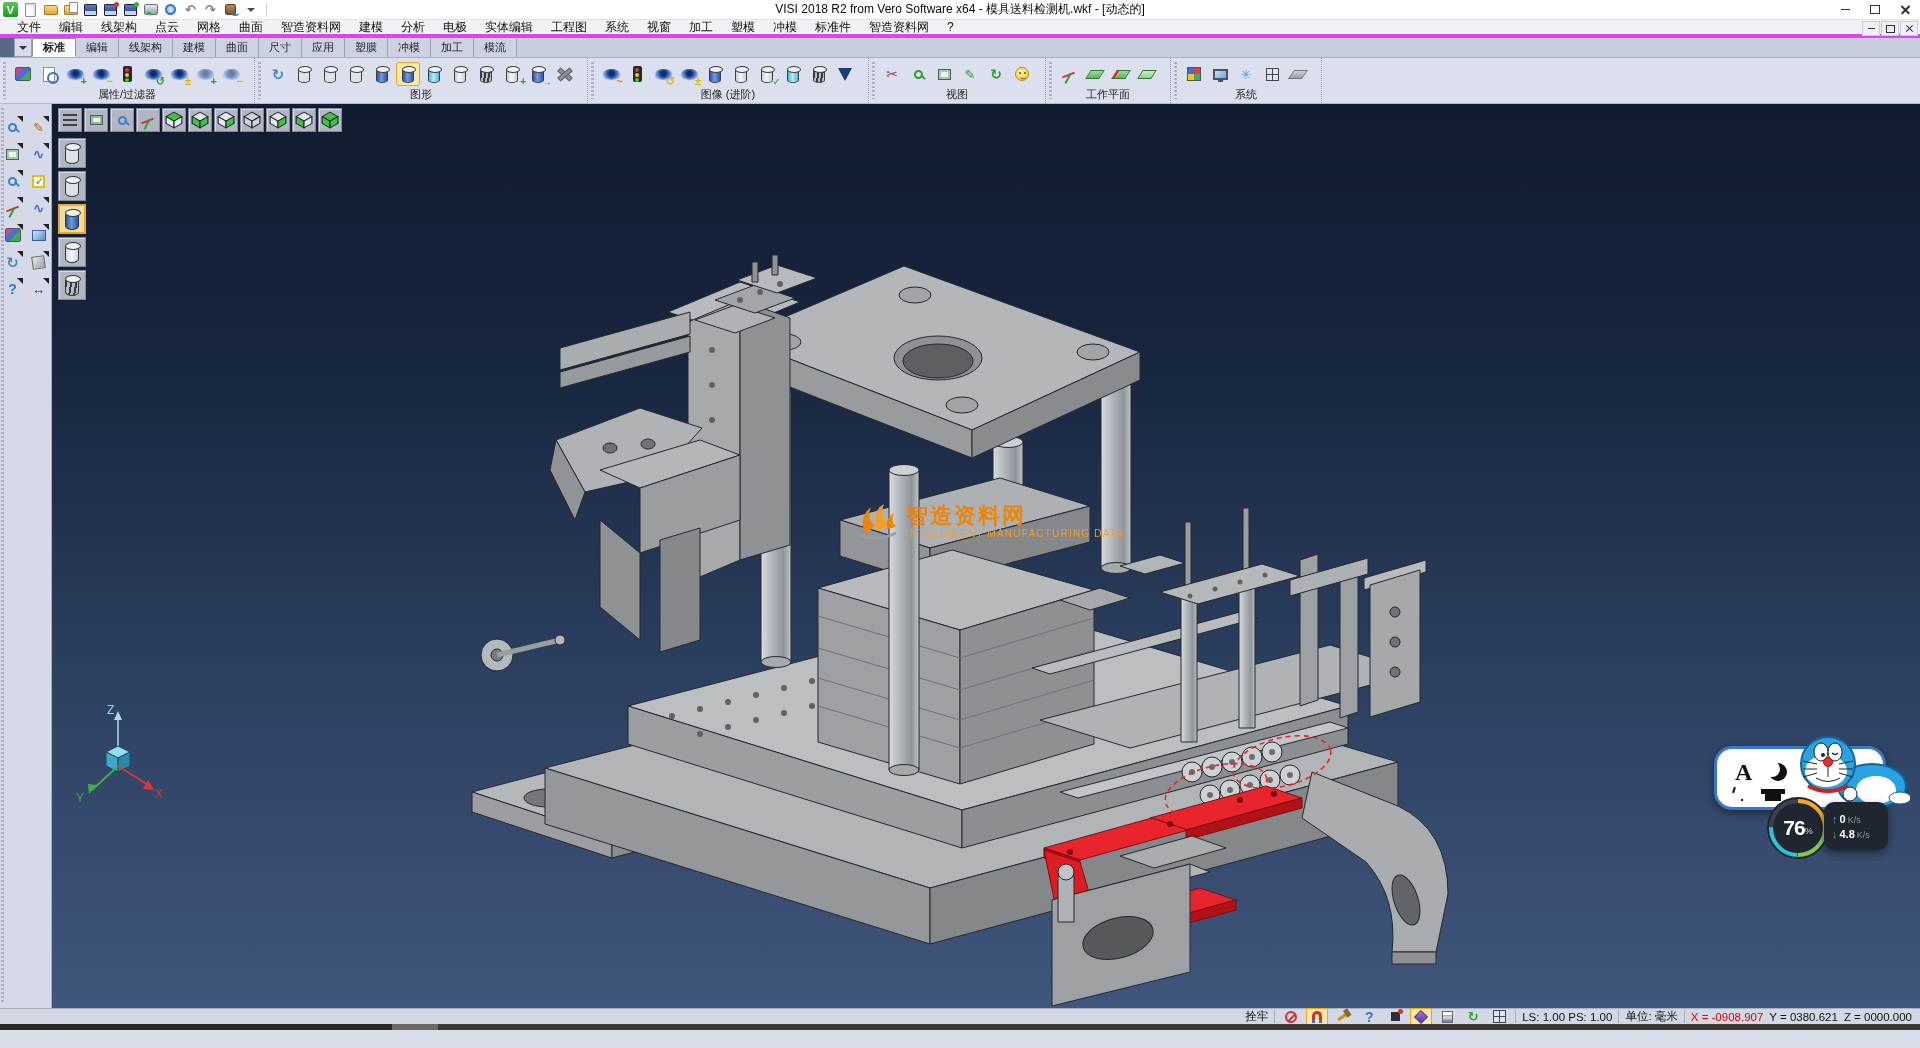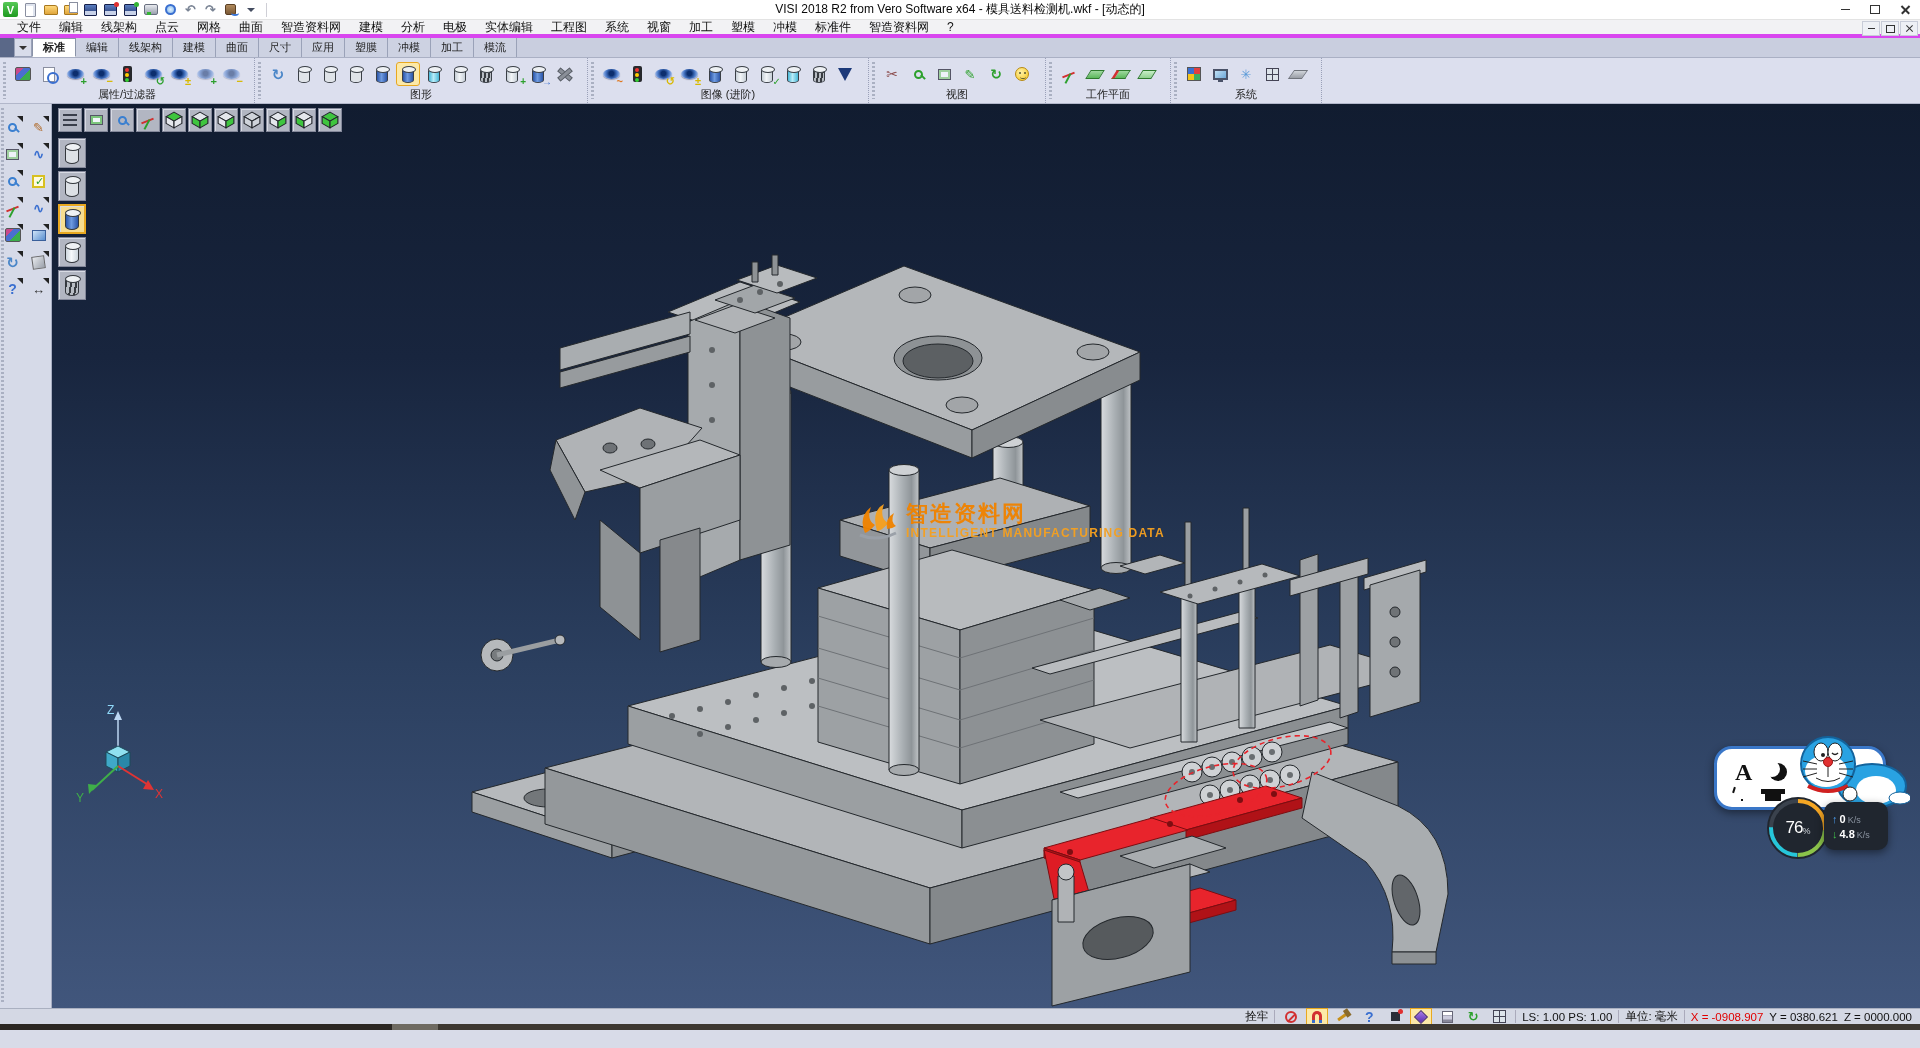--- a/index.html
+++ b/index.html
@@ -149,37 +149,37 @@
   .cyl2 { position:relative; width:14px; height:19px; border:1px solid #33373d; border-radius:7px/4px; margin-top:3px; }
   .cyl2::before { content:""; position:absolute; left:-1px; top:-3px; width:14px; height:6px; border:1px solid #33373d; border-radius:50%; background:#eef1f4; }
   .cyl2.o { background:#dde1e6; } .cyl2.b { background:linear-gradient(90deg,#2b55a8,#6f9be0 45%,#2b55a8); }
   .cyl2.w { background:linear-gradient(90deg,#cdd6de,#f6f9fc 45%,#cdd6de); }
   .cyl2.h { background:repeating-linear-gradient(100deg,#383c42 0 2px,#b8bdc4 2px 5px); }
 
   
   .watermark { position:absolute; left:804px; top:398px; display:flex; align-items:center; gap:8px; opacity:.96; }
   .wm-text { display:flex; flex-direction:column; }
   .wm-title { font-size:22px; font-weight:bold; color:#f08300; letter-spacing:2px; line-height:24px; }
-  .wm-sub { font-size:12px; color:#f5a020; letter-spacing:1.2px;font-weight:bold; }
+  .wm-sub { font-size:10px; color:#f5a020; letter-spacing:1.2px; }
 
   
   .widget { position:absolute; right:16px; bottom:140px; width:190px; height:130px; }
   .pill { position:absolute; left:0; top:8px; width:172px; height:64px; background:#fff; border:3px solid #3a77c8; border-radius:18px; box-shadow:0 3px 8px rgba(0,0,0,.45); }
   .ime-a { position:absolute; left:18px; top:10px; font-family:"Liberation Serif","DejaVu Serif",serif; font-size:24px; font-weight:bold; color:#111; }
   .moon { position:absolute; left:52px; top:14px; width:18px; height:18px; border-radius:50%; background:#111; }
   .moon::after { content:""; position:absolute; left:-5px; top:-2px; width:16px; height:16px; border-radius:50%; background:#fff; }
   .shirt { position:absolute; left:48px; top:40px; width:16px; height:12px; background:#111; }
   .shirt::before { content:""; position:absolute; left:-4px; top:0; width:24px; height:5px; background:#111; }
   .tick1 { position:absolute; left:16px; top:38px; width:2px; height:6px; background:#111; transform:rotate(18deg); }
   .tick2 { position:absolute; left:24px; top:50px; width:2px; height:2px; background:#111; }
   .reddot { position:absolute; right:14px; top:18px; width:12px; height:12px; border-radius:50%; background:#e03030; }
   .dora { position:absolute; right:-6px; top:-8px; }
   .gauge { position:absolute; left:50px; top:56px; width:68px; height:68px; }
   .gauge-label { position:absolute; inset:0; display:flex; align-items:center; justify-content:center; color:#fff; }
-  .gauge-num { font-size:17px; font-weight:normal; letter-spacing:-1px; }
+  .gauge-num { font-size:21px; font-weight:bold; letter-spacing:-1px; }
   .gauge-pct { font-size:9px; color:#cfd4da; margin-top:6px; }
   .speeds { position:absolute; left:110px; top:64px; width:64px; height:48px; background:#20262f; border-radius:10px; display:flex; flex-direction:column; justify-content:center; gap:3px; padding-left:8px; box-shadow:0 3px 8px rgba(0,0,0,.45); }
   .sp-row { display:flex; align-items:baseline; gap:2px; font-size:11px; }
   .sp-up { color:#4a9df0; font-weight:bold; } .sp-dn { color:#41c24a; font-weight:bold; }
   .sp-val { color:#fff; font-weight:bold; } .sp-unit { color:#8a93a0; font-size:9px; }
 
   
   .status1 { height:18px; background:#d6dae6; border-top:1px solid #f6f8fc; display:flex; align-items:center; padding:0 6px; gap:7px; font-size:12px; }
   .prompt { width:1322px; height:14px; background:#fdfeff; border:1px solid #9aa0b2; border-bottom-color:#e8ecf4; border-right-color:#e8ecf4; }
   .sbmag { width:9px; height:9px; border:2px solid #3a6fd0; border-radius:50%; position:relative; flex:none; }

